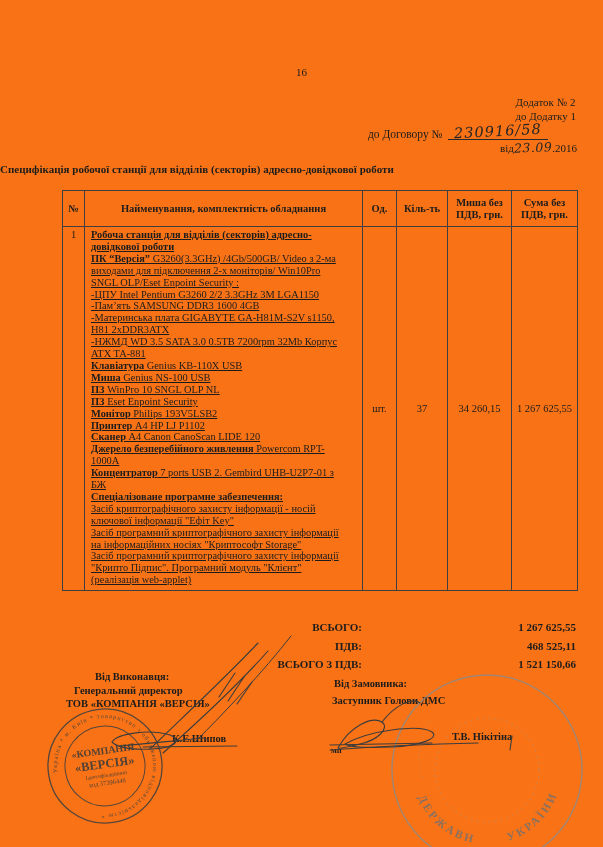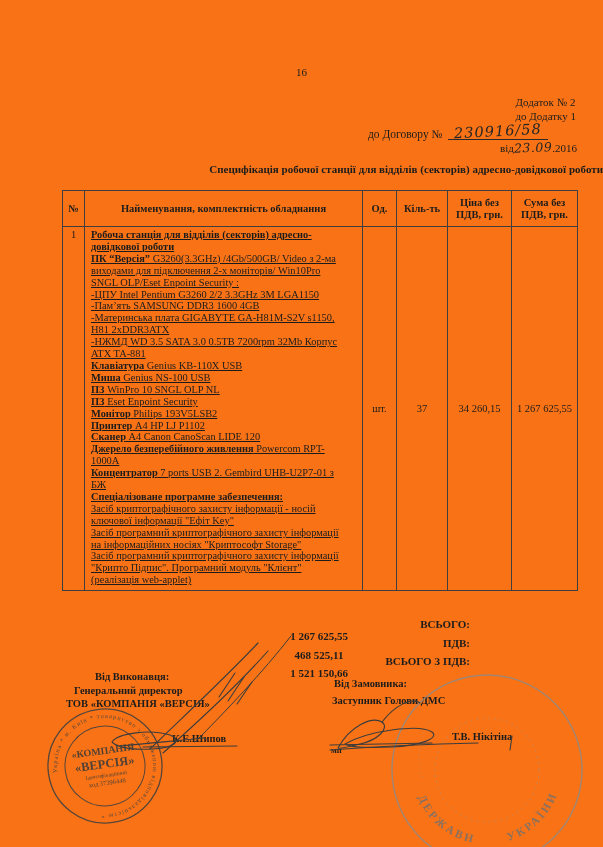--- a/index.html
+++ b/index.html
@@ -7,35 +7,35 @@
         font-family:"Liberation Serif",serif;color:#1c1c1c;overflow:hidden;}
   .pageno{position:absolute;top:66px;left:0;width:100%;text-align:center;font-size:11px;}
   .appendix{position:absolute;top:96px;right:27px;font-size:11px;line-height:13.5px;}
   .contract-line{position:absolute;top:123px;left:368px;font-size:11.5px;}
   .hw-wrap{display:inline-block;border-bottom:1.2px solid #2a2a2a;min-width:100px;margin-left:5px;text-align:center;vertical-align:bottom;}
   .hw{display:inline-block;font-family:"DejaVu Serif",serif;font-style:italic;font-size:14.5px;
       letter-spacing:1px;transform:rotate(-3deg);color:#252525;}
   .date-line{position:absolute;top:140px;right:26px;font-size:11px;}
   .hw-date{display:inline-block;font-family:"DejaVu Serif",serif;font-style:italic;font-size:12.5px;
       letter-spacing:.5px;transform:rotate(-2deg);color:#252525;}
-  .title{position:absolute;top:163px;left:0;width:100%;text-align:right;font-weight:bold;font-size:11px;}
+  .title{position:absolute;top:163px;left:0;width:100%;text-align:left;font-weight:bold;font-size:11px;}
   .spec-table{position:absolute;top:190px;left:62px;width:516px;border:1.2px solid #3f3f3f;box-sizing:border-box;background:transparent;}
   .trh,.trb{display:grid;grid-template-columns:22px 278px 34px 51px 64px 1fr;}
   .trh{border-bottom:1.2px solid #3f3f3f;}
   .cell{border-right:1.2px solid #3f3f3f;box-sizing:border-box;}
   .cell:last-child{border-right:none;}
   .hcell{display:flex;align-items:center;justify-content:center;text-align:center;font-weight:bold;
          font-size:10.5px;line-height:12px;height:35px;padding:0 2px;}
   .bnum{text-align:center;font-size:10.5px;padding-top:2px;}
   .bname{padding:2px 4px 4px 6px;text-decoration:underline;}
   .bmid{display:flex;align-items:center;justify-content:center;font-size:10.5px;}
   .sline{font-size:10.4px;line-height:11.9px;white-space:nowrap;}
   .sline b{font-weight:bold;}
   .totals{position:absolute;top:618px;left:62px;width:516px;}
-  .trow{display:flex;height:18.6px;align-items:center;font-weight:bold;font-size:11px;flex-direction:column;}
+  .trow{display:flex;height:18.6px;align-items:center;font-weight:bold;font-size:11px;}
   .tlabel{width:300px;text-align:right;}
   .tvalue{flex:1;text-align:right;padding-right:2px;}
   .sig{position:absolute;font-size:10.5px;white-space:nowrap;font-weight:bold;}
   #sig-l-h{top:671px;left:95px;font-weight:bold;}
   #sig-l-r1{top:685px;left:74px;}
   #sig-l-r2{top:698px;left:66px;}
   #sig-l-n{top:733px;left:172px;}
   #sig-r-h{top:678px;left:334px;font-weight:bold;}
   #sig-r-r1{top:695px;left:332px;}
   #sig-r-n{top:731px;left:452px;}
@@ -63,21 +63,21 @@
   </div>
 
   <div class="title">Специфікація робочої станції для відділів (секторів) адресно-довідкової роботи</div>
 
   <div class="spec-table">
     <div class="trh">
       <div class="cell hcell">№</div>
       <div class="cell hcell">Найменування, комплектність обладнання</div>
       <div class="cell hcell">Од.</div>
       <div class="cell hcell">Кіль-ть</div>
-      <div class="cell hcell">Ціна без ПДВ, грн.</div>
+      <div class="cell hcell">Миша без ПДВ, грн.</div>
       <div class="cell hcell">Сума без ПДВ, грн.</div>
     </div>
     <div class="trb">
       <div class="cell bnum">1</div>
       <div class="cell bname">
           <div class="sline"><b>Робоча станція для відділів (секторів) адресно-</b></div>
           <div class="sline"><b>довідкової роботи</b></div>
           <div class="sline"><b>ПК “Версія”</b>  G3260(3.3GHz)  /4Gb/500GB/ Video з 2-ма</div>
           <div class="sline">виходами для підключення 2-х моніторів/ Win10Pro</div>
           <div class="sline">SNGL OLP/Eset Enpoint Security :</div>

